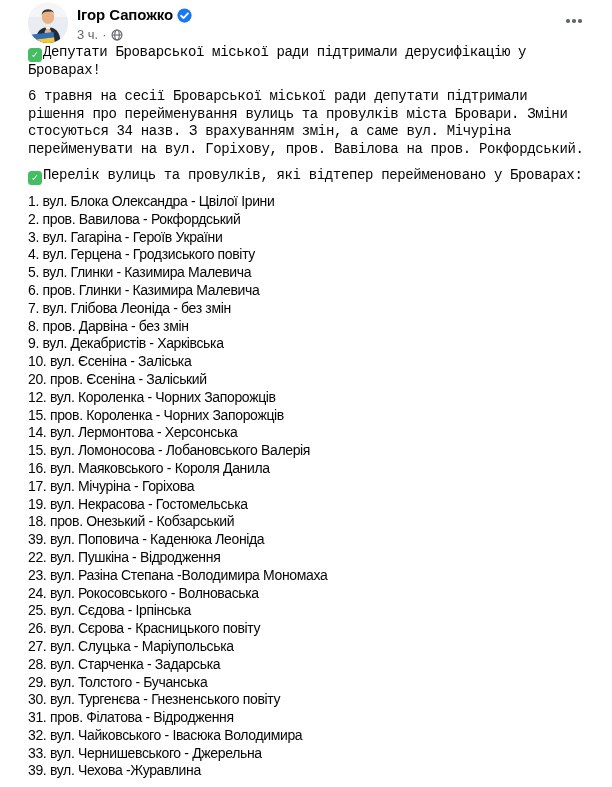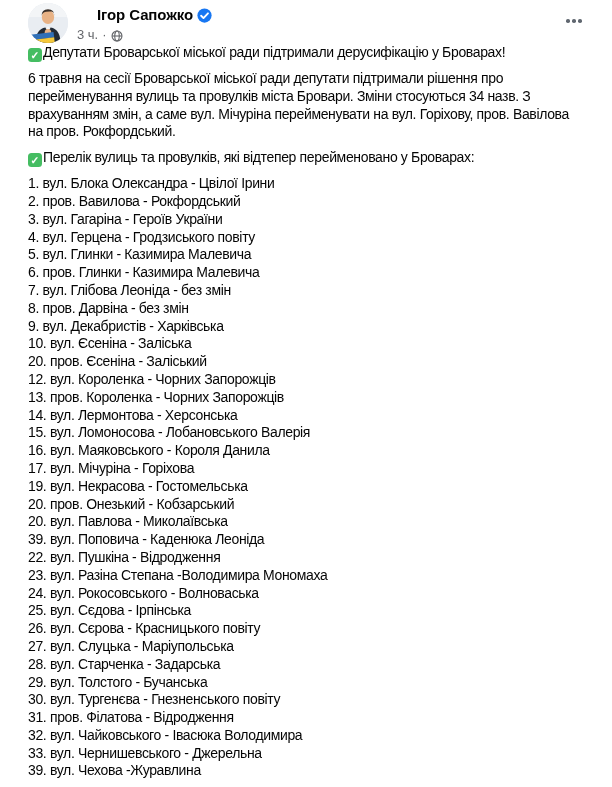--- a/index.html
+++ b/index.html
@@ -12,41 +12,41 @@
 
   
   .header { position: absolute; top: 3px; left: 28px; right: 12px; height: 40px; }
   .avatar {
     position: absolute; left: 0; top: 0; width: 40px; height: 40px;
     border-radius: 50%; overflow: hidden; cursor: pointer; background: #e9edf2;
   }
   .avatar svg { display: block; }
   .hinfo { position: absolute; left: 49px; top: 3px; }
   .name-row { display: flex; align-items: center; gap: 4px; }
-  .name { font-size: 15px; font-weight: 700; color: #050505; letter-spacing: -0.1px; cursor: pointer; margin-left: 20px; }
+  .name { font-size: 15px; font-weight: 700; color: #050505; letter-spacing: -0.1px; cursor: pointer; }
   .badge { display: inline-flex; margin-top: 1px; }
-  .meta { margin-top: 4px; display: flex; align-items: flex-end; gap: 4px; font-size: 13px; color: #65676B; }
+  .meta { margin-top: 4px; display: flex; align-items: center; gap: 4px; font-size: 13px; color: #65676B; }
   .meta .ts { cursor: pointer; }
   .meta .sep { color: #65676B; }
   .globe { display: inline-flex; margin-top: 1px; }
 
   .more {
     position: absolute; right: 10px; top: 6px; width: 32px; height: 24px;
     display: flex; align-items: center; justify-content: center; gap: 2.5px;
     border-radius: 6px; cursor: pointer;
   }
   .more .dot { width: 3.5px; height: 3.5px; border-radius: 50%; background: #606770; }
 
   
   .body {
     position: absolute; top: 44px; left: 28px; width: 558px;
     font-size: 14px; line-height: 17.8px; letter-spacing: -0.35px;
     color: #050505;
   }
-  .block { margin-bottom: 8px; }
+  .block { margin-bottom: 8px; font-family: Liberation Mono, monospace; }
   .emoji-check {
     display: inline-block; width: 14px; height: 14px; margin-right: 1px;
     background: #45BD62; border-radius: 3.5px;
     color: #ffffff; font-size: 10.5px; font-weight: 700; line-height: 14px;
     text-align: center; vertical-align: -2px; letter-spacing: 0;
   }
   .list { }
   .list-line { white-space: nowrap; }
 </style>
 </head>
@@ -120,28 +120,27 @@
         <div class="list-line">3. вул. Гагаріна - Героїв України</div>
         <div class="list-line">4. вул. Герцена - Гродзиського повіту</div>
         <div class="list-line">5. вул. Глинки - Казимира Малевича</div>
         <div class="list-line">6. пров. Глинки - Казимира Малевича</div>
         <div class="list-line">7. вул. Глібова Леоніда - без змін</div>
         <div class="list-line">8. пров. Дарвіна - без змін</div>
         <div class="list-line">9. вул. Декабристів - Харківська</div>
         <div class="list-line">10. вул. Єсеніна - Заліська</div>
         <div class="list-line">20. пров. Єсеніна - Заліський</div>
         <div class="list-line">12. вул. Короленка - Чорних Запорожців</div>
-        <div class="list-line">13. пров. Короленка - Чорних Запорожців</div>
+        <div class="list-line">15. пров. Короленка - Чорних Запорожців</div>
         <div class="list-line">14. вул. Лермонтова - Херсонська</div>
         <div class="list-line">15. вул. Ломоносова - Лобановського Валерія</div>
         <div class="list-line">16. вул. Маяковського - Короля Данила</div>
         <div class="list-line">17. вул. Мічуріна - Горіхова</div>
         <div class="list-line">19. вул. Некрасова - Гостомельська</div>
-        <div class="list-line">20. пров. Онезький - Кобзарський</div>
-        <div class="list-line">20. вул. Павлова - Миколаївська</div>
+        <div class="list-line">18. пров. Онезький - Кобзарський</div>
         <div class="list-line">39. вул. Поповича - Каденюка Леоніда</div>
         <div class="list-line">22. вул. Пушкіна - Відродження</div>
         <div class="list-line">23. вул. Разіна Степана -Володимира Мономаха</div>
         <div class="list-line">24. вул. Рокосовського - Волноваська</div>
         <div class="list-line">25. вул. Сєдова - Ірпінська</div>
         <div class="list-line">26. вул. Сєрова - Красницького повіту</div>
         <div class="list-line">27. вул. Слуцька - Маріупольська</div>
         <div class="list-line">28. вул. Старченка - Задарська</div>
         <div class="list-line">29. вул. Толстого - Бучанська</div>
         <div class="list-line">30. вул. Тургенєва - Гнезненського повіту</div>

